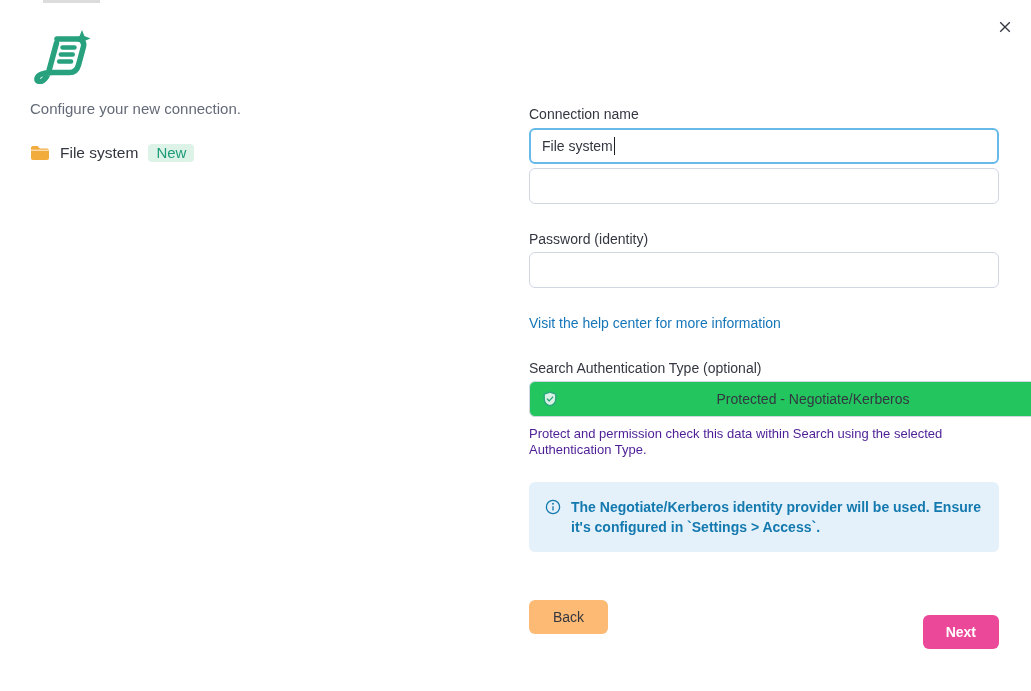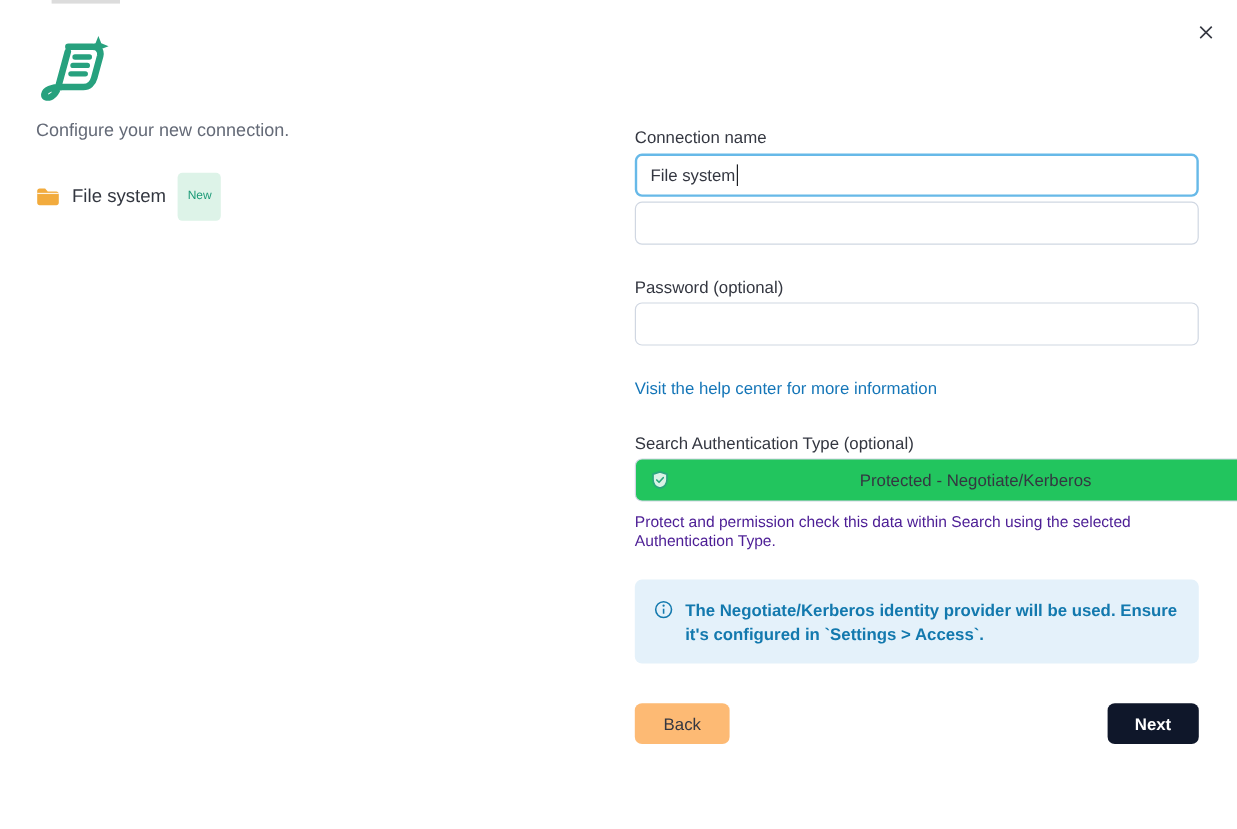--- a/index.html
+++ b/index.html
@@ -14,21 +14,21 @@
   .close-btn { position:absolute; top:18px; right:17px; width:18px; height:18px;
     display:flex; align-items:center; justify-content:center; cursor:pointer; background:none; border:none; }
 
   
   .left { position:absolute; left:30px; top:30px; width:450px; }
   .logo { display:block; }
   .page-title { margin-top:20px; font-size:34px; font-weight:400; color:#1d1f23; line-height:38px; letter-spacing:-0.2px; }
   .page-subtitle { margin-top:16px; font-size:15px; color:#646a77; line-height:18px; }
   .source-row { margin-top:26px; display:flex; align-items:center; gap:10px; }
   .source-name { font-size:15.5px; color:#32363f; }
-  .badge-new { background:#ddf3e8; color:#1d9b78; font-size:10px; padding:13px 8px; border-radius:4px; line-height:14px;text-align:right; }
+  .badge-new { background:#ddf3e8; color:#1d9b78; font-size:15px; padding:2px 8px; border-radius:4px; line-height:14px;text-align:right; }
 
   
   .form { position:absolute; left:529px; top:0; width:470px; }
   .field-label { display:block; margin-top:27px; font-size:14px; line-height:17px; color:#343741; }
   .field-label.first { margin-top:106px; }
   .textbox, .text-input {
     margin-top:5px; width:470px; height:36px; border:1px solid #d0d7e2; border-radius:6px;
     background:#fff; padding:0 12px; font-size:14px; color:#343741;
     display:flex; align-items:center; font-family:"Liberation Sans","DejaVu Sans",sans-serif;
   }
@@ -48,21 +48,21 @@
 
   .callout { margin-top:25px; width:470px; background:#e4f1fa; border-radius:6px;
     padding:15px 16px; display:flex; gap:10px;font-weight:bold; }
   .callout-icon { flex:0 0 auto; margin-top:2px; }
   .callout-text { font-size:14px; line-height:20px; color:#1379ae; }
 
   .button-row { margin-top:33px; display:flex; justify-content:space-between; align-items:center; width:470px; }
   .btn { border:none; border-radius:6px; height:34px; font-size:14px; cursor:pointer;
     font-family:"Liberation Sans","DejaVu Sans",sans-serif; }
   .btn-back { background:#fdba74; color:#343741; padding:0 24px; }
-  .btn-next { background:#0f172a; color:#ffffff; font-weight:700; padding:0 23px; }
+  .btn-next { background:#ec4899; color:#ffffff; font-weight:700; padding:0 23px;margin-top:30px; }
 </style>
 </head>
 <body>
 
 <div id="app">
 
   <div class="topbar-fragment"></div>
 
   <button class="close-btn" aria-label="close">
     <svg width="14" height="14" viewBox="0 0 14 14">
@@ -100,21 +100,21 @@
   <div class="form">
 
     <label class="field-label first">Connection name</label>
     <div class="textbox focused">
       <span>File system</span>
         <span class="caret"></span>
     </div>
 
     <input class="text-input" type="text" aria-label="Username (optional)" style="">
 
-    <label class="field-label">Password (optional)</label>
+    <label class="field-label">Password (identity)</label>
     <input class="text-input" type="password" aria-label="Password (optional)" style="">
 
     <a class="help-link">Visit the help center for more information</a>
 
     <label class="field-label select-label">Search Authentication Type (optional)</label>
     <div class="select-control">
       <svg width="16" height="16" viewBox="0 0 16 16">
         <path d="M8 1.2 L13.8 3.1 V7.8 C13.8 11.6 11 14 8 14.8 C5 14 2.2 11.6 2.2 7.8 V3.1 Z" fill="#daf2e6" stroke="#2aa67c" stroke-width="1.4" stroke-linejoin="round"></path>
         <path d="M5.3 8 L7.2 9.9 L10.7 6.1" stroke="#2aa67c" stroke-width="1.4" fill="none" stroke-linecap="round" stroke-linejoin="round"></path>
       </svg>

